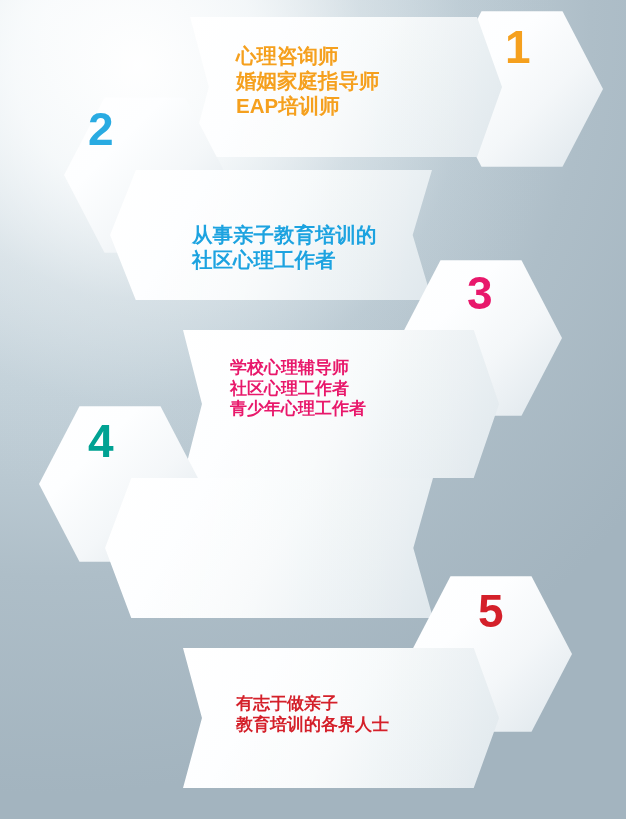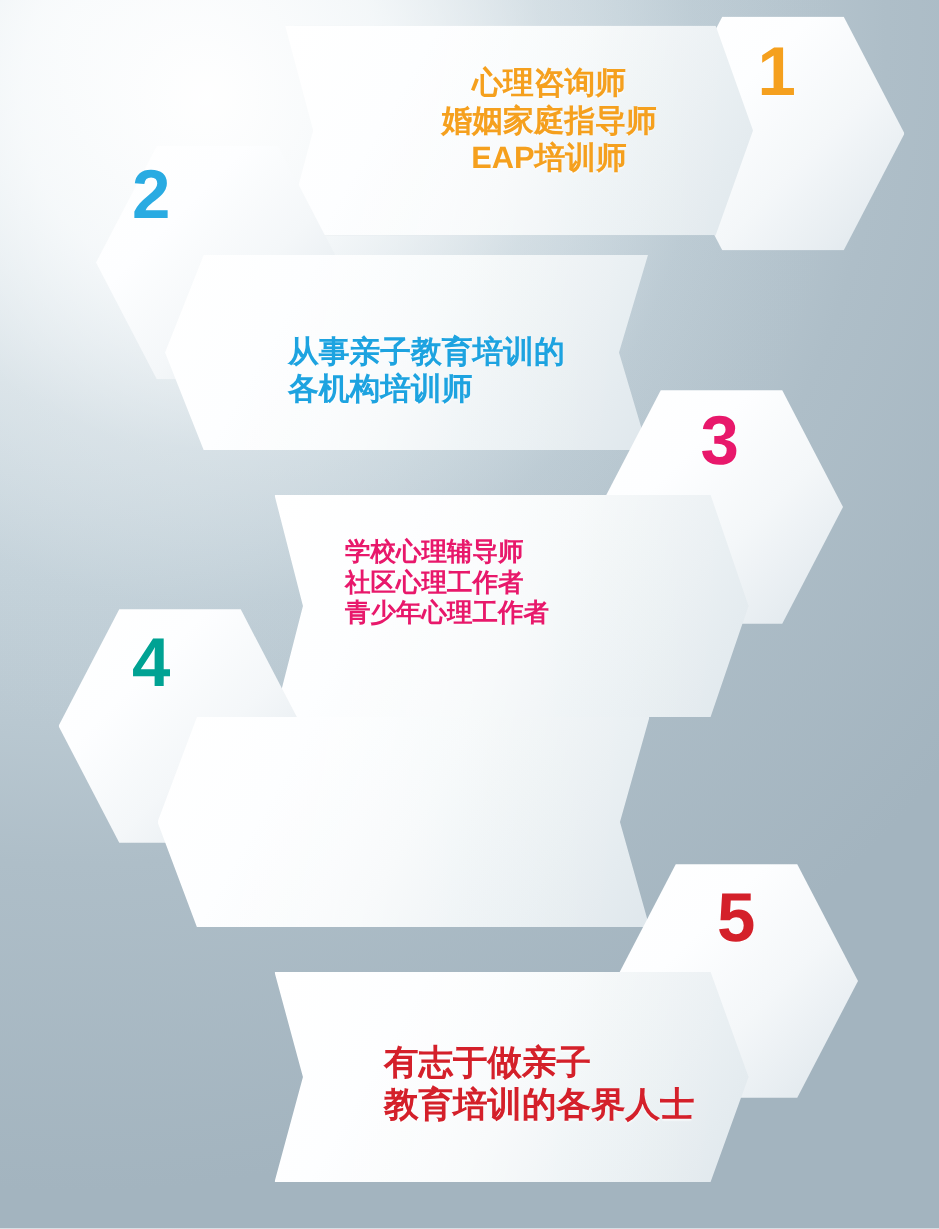--- a/index.html
+++ b/index.html
@@ -58,31 +58,31 @@
 </style>
 </head>
 <body>
 
 <div id="stage">
 
   <div class="hex" style="left:441px;top:8px;width:162px;height:162px;"></div>
   <div class="banner pt-right" style="left:190px;top:17px;width:312px;height:140px;">
     <div class="sheen" style="left:0;top:0;width:100%;height:100%;"></div>
   </div>
-  <div class="btext" style="left:236px;top:43px;width:260px;font-size:20.5px;color:#F5A01E;text-align:center;">心理咨询师
+  <div class="btext" style="left:236px;top:43px;width:260px;font-size:20.5px;color:#F5A01E;">心理咨询师
 婚姻家庭指导师
 EAP培训师</div>
   <div class="hexnum" style="left:505px;top:24px;font-size:46px;color:#F5A01E;">1</div>
 
   <div class="hex" style="left:64px;top:94px;width:162px;height:162px;"></div>
   <div class="banner pt-left" style="left:110px;top:170px;width:322px;height:130px;">
     <div class="sheen" style="left:0;top:0;width:100%;height:100%;"></div>
   </div>
   <div class="btext" style="left:192px;top:222px;width:262px;font-size:20.5px;color:#1DA3E0;">从事亲子教育培训的
-各机构培训师</div>
+社区心理工作者</div>
   <div class="hexnum" style="left:88px;top:106px;font-size:46px;color:#29ABE2;">2</div>
 
   <div class="hex" style="left:400px;top:257px;width:162px;height:162px;"></div>
   <div class="banner pt-right" style="left:183px;top:330px;width:316px;height:148px;">
     <div class="sheen" style="left:0;top:0;width:100%;height:100%;"></div>
   </div>
   <div class="btext" style="left:230px;top:358px;width:268px;font-size:17px;color:#E8186B;">学校心理辅导师
 社区心理工作者
 青少年心理工作者</div>
   <div class="hexnum" style="left:467px;top:270px;font-size:46px;color:#E8186B;">3</div>
@@ -90,17 +90,17 @@
   <div class="hex" style="left:39px;top:403px;width:162px;height:162px;"></div>
   <div class="banner pt-left" style="left:105px;top:478px;width:328px;height:140px;">
     <div class="sheen" style="left:0;top:0;width:100%;height:100%;"></div>
   </div>
   <div class="hexnum" style="left:88px;top:418px;font-size:46px;color:#00A293;">4</div>
 
   <div class="hex" style="left:410px;top:573px;width:162px;height:162px;"></div>
   <div class="banner pt-right" style="left:183px;top:648px;width:316px;height:140px;">
     <div class="sheen" style="left:0;top:0;width:100%;height:100%;"></div>
   </div>
-  <div class="btext" style="left:236px;top:694px;width:270px;font-size:23px;color:#D4202A;margin-left:20px;">有志于做亲子
+  <div class="btext" style="left:236px;top:694px;width:270px;font-size:17px;color:#D4202A;">有志于做亲子
 教育培训的各界人士</div>
   <div class="hexnum" style="left:478px;top:588px;font-size:46px;color:#D4202A;">5</div>
 
 </div>
 
 </body></html>

